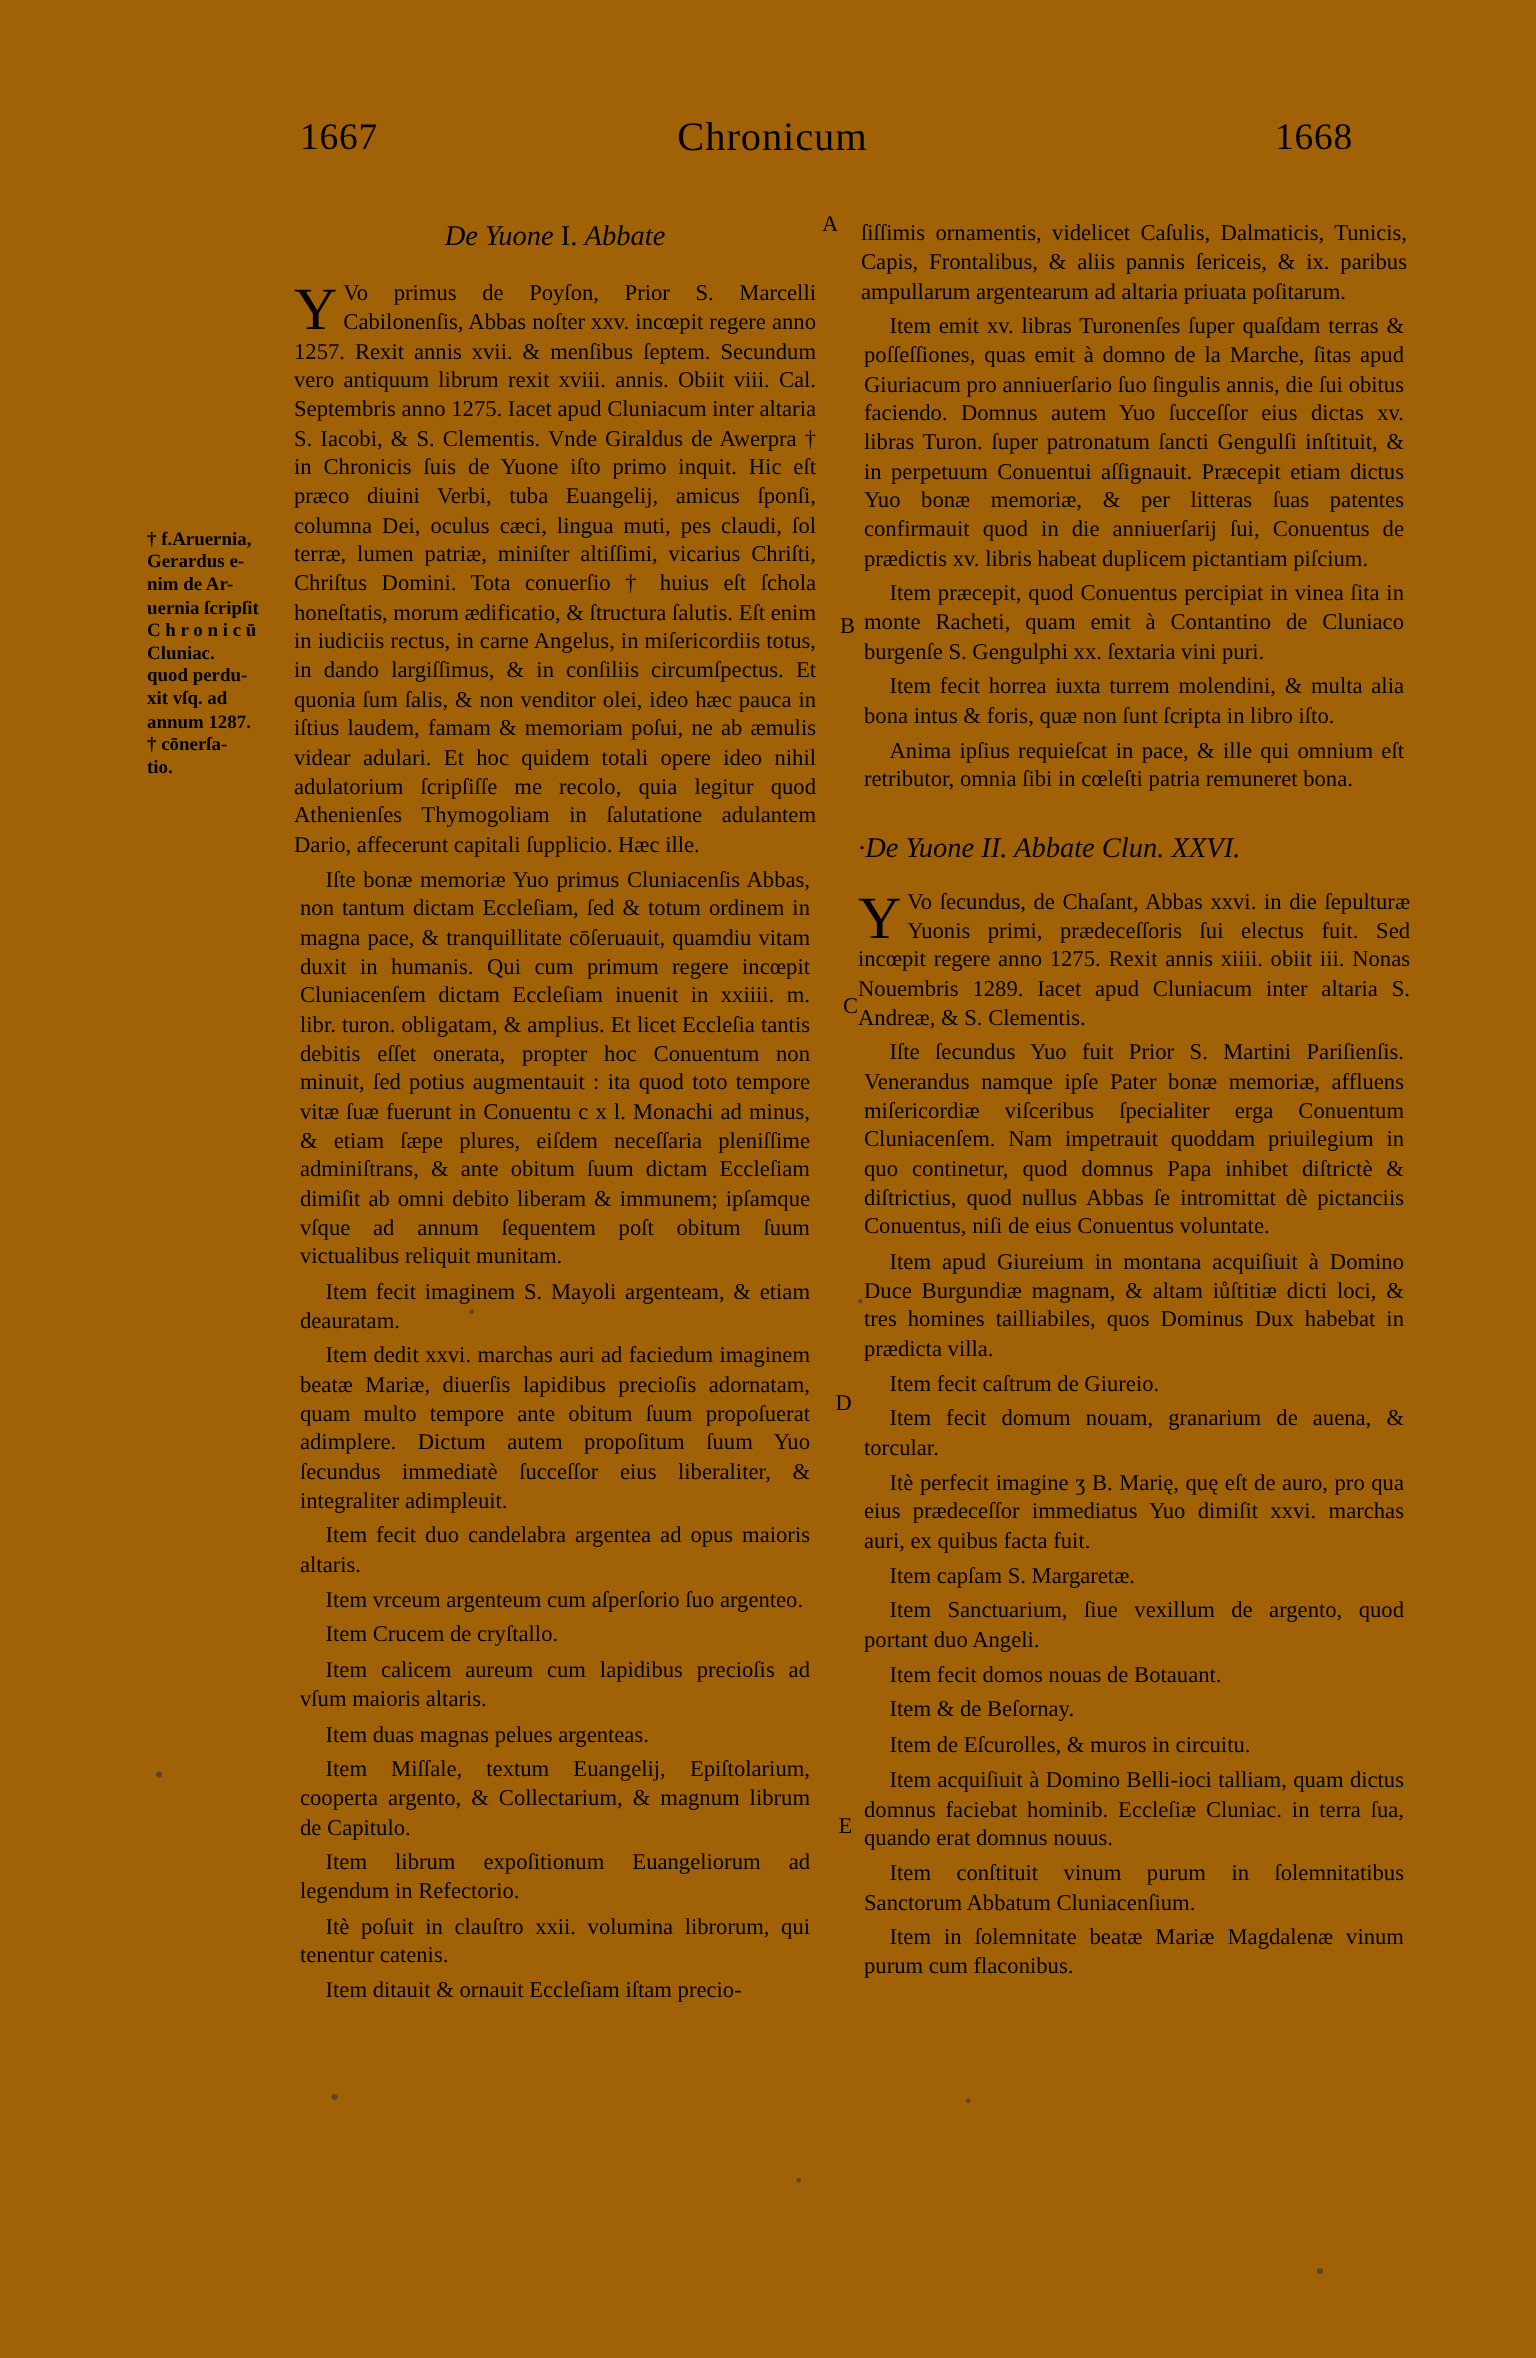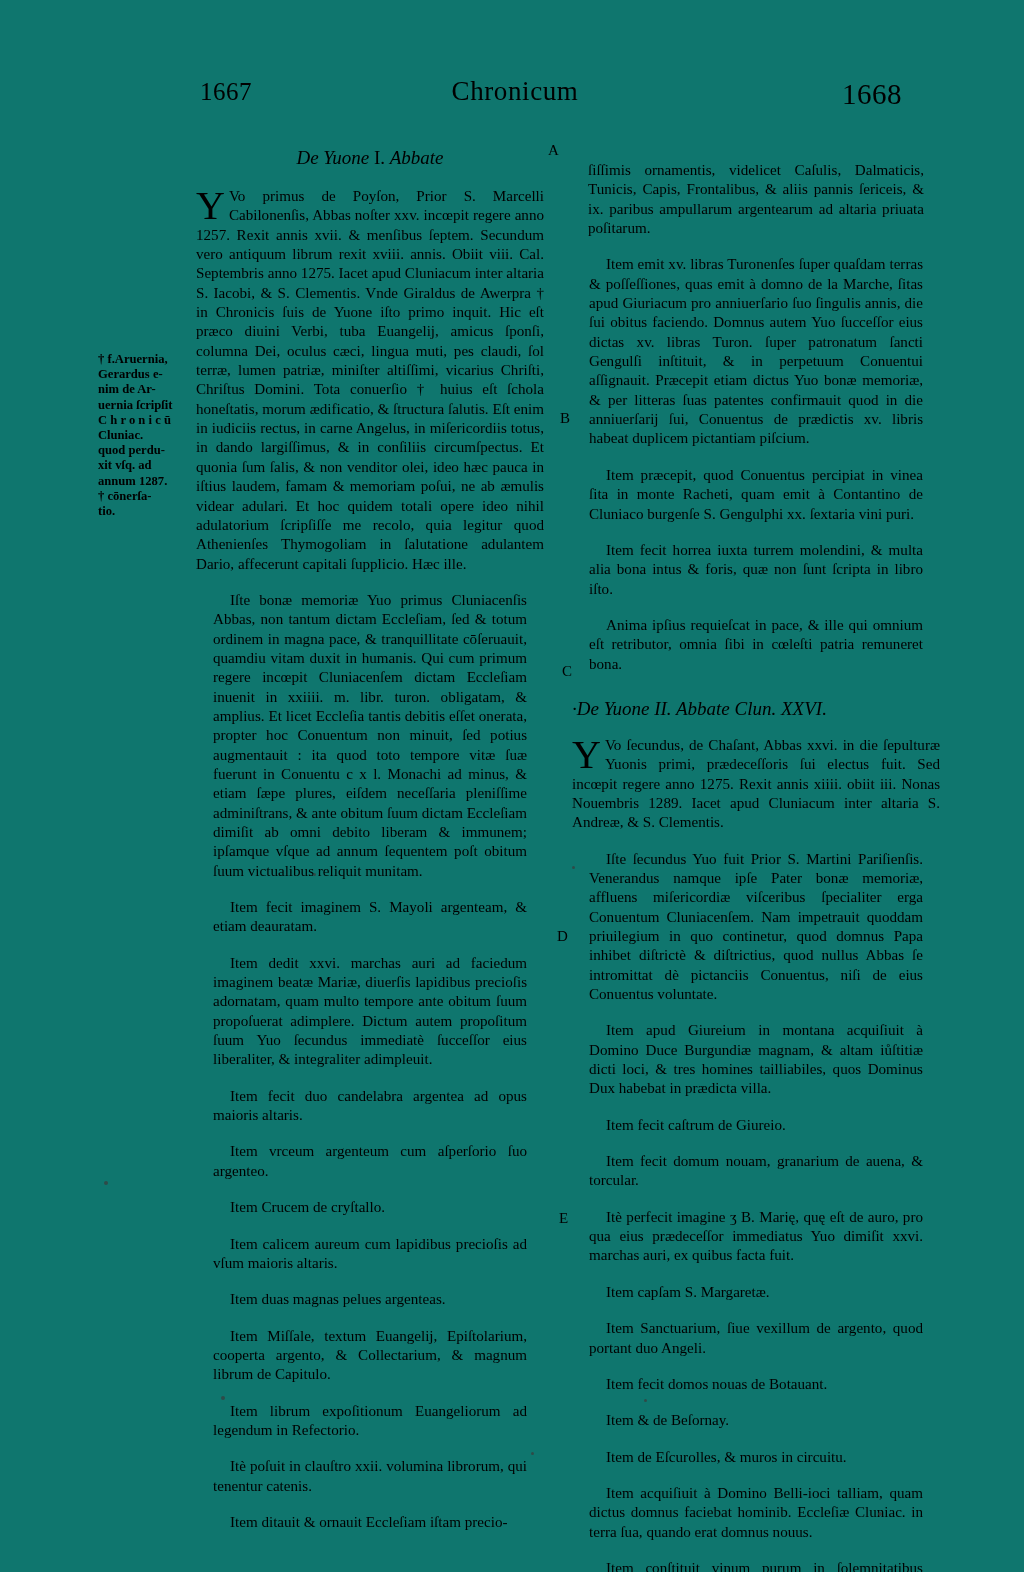--- a/index.html
+++ b/index.html
@@ -14,21 +14,21 @@
     font-family: "Liberation Serif", "DejaVu Serif", serif;
     color: #000000;
     overflow: hidden;
   }
 
   .page {
     position: absolute;
     left: 0; top: 0;
     width: 1024px;
     height: 1572px;
-    background: #0f766e;
+    background: #a16207;
   }
 
   
   .running-head {
     position: absolute;
     left: 90px;
     top: 78px;
     width: 850px;
     height: 40px;
   }
@@ -37,21 +37,21 @@
     left: 110px;
     top: 0;
     font-size: 25px;
     letter-spacing: 0.5px;
     font-family: "Liberation Serif", serif;
   }
   .folio-right {
     position: absolute;
     right: 38px;
     top: 0;
-    font-size: 29px;
+    font-size: 25px;
     letter-spacing: 0.5px;
     font-family: "Liberation Serif", serif;
   }
   .head-title {
     position: absolute;
     left: 0;
     right: 0;
     top: -2px;
     text-align: center;
     font-size: 27px;
@@ -92,25 +92,25 @@
   }
   .chap-head-2 {
     text-align: left;
     font-style: italic;
     font-size: 19px;
     line-height: 26px;
     margin: 22px 0 14px 0;
   }
 
   p.para {
-    margin: 17px;
+    margin: 4px;
     text-indent: 17px;
   }
   p.noindent {
-    margin: 16px;
+    margin: 2px;
     text-indent: 0;
   }
 
   
   .dropcap-block {
     margin: 0;
     text-indent: 0;
     position: relative;
   }
   .dropcap {

